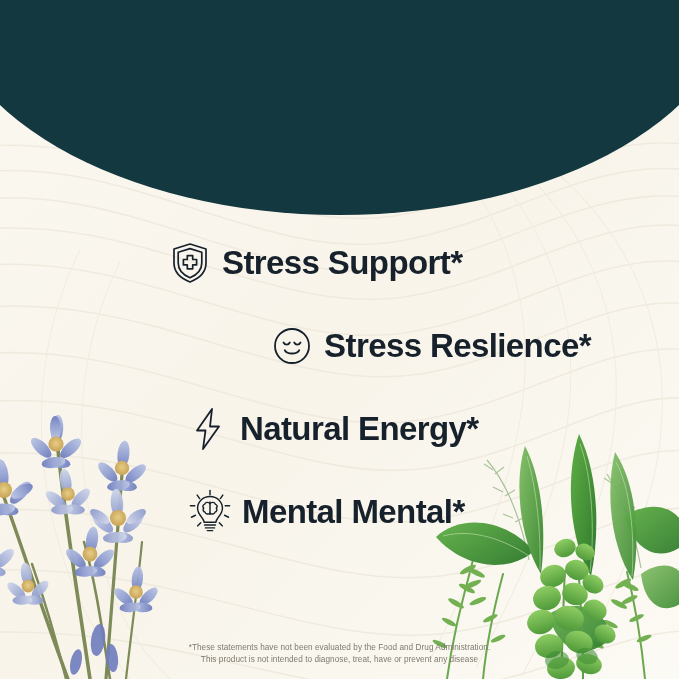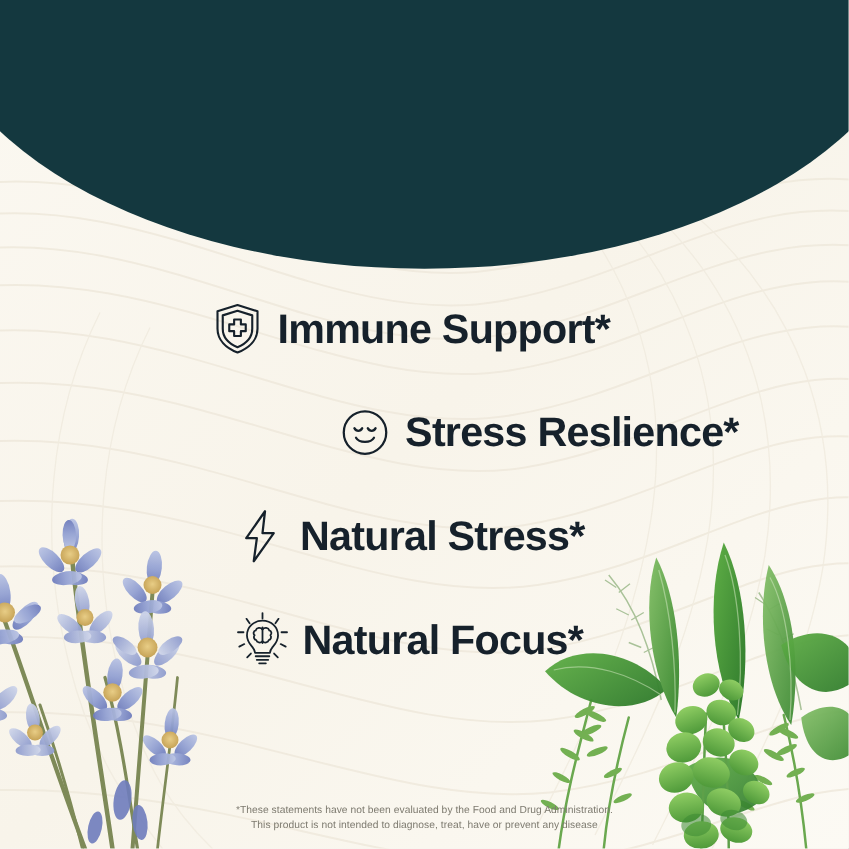--- a/index.html
+++ b/index.html
@@ -148,42 +148,42 @@
   <div class="benefits">
 
     <div class="benefit-row r1">
       <span class="benefit-icon">
         <svg width="40" height="42" viewBox="0 0 40 42" fill="none" stroke="#16212b" stroke-width="1.7" stroke-linejoin="round">
           <path d="M20 2 L36 7 V21 C36 30 29 36.5 20 40 C11 36.5 4 30 4 21 V7 Z"></path>
           <path d="M20 6.6 L31.8 10.3 V21 C31.8 28 26.6 33 20 35.8 C13.4 33 8.2 28 8.2 21 V10.3 Z"></path>
           <path d="M17.3 13.6 h5.4 v3.9 h3.9 v5.4 h-3.9 v3.9 h-5.4 v-3.9 h-3.9 v-5.4 h3.9 Z"></path>
         </svg>
       </span>
-      <span class="benefit-label">Immune Support*</span>
+      <span class="benefit-label">Stress Support*</span>
     </div>
 
     <div class="benefit-row r2">
       <span class="benefit-icon">
         <svg width="40" height="40" viewBox="0 0 40 40" fill="none" stroke="#16212b" stroke-width="1.8" stroke-linecap="round">
           <circle cx="20" cy="20" r="17"></circle>
           <path d="M11.5 16.5 C13 19.4 16.3 19.4 17.8 16.5"></path>
           <path d="M22.2 16.5 C23.7 19.4 27 19.4 28.5 16.5"></path>
           <path d="M12.8 24.2 C15.3 28.6 24.7 28.6 27.2 24.2"></path>
         </svg>
       </span>
       <span class="benefit-label">Stress Reslience*</span>
     </div>
 
     <div class="benefit-row r3">
       <span class="benefit-icon">
         <svg width="34" height="44" viewBox="0 0 34 44" fill="none" stroke="#16212b" stroke-width="1.8" stroke-linejoin="round" stroke-linecap="round">
           <path d="M21 2 L6 23.5 h8.5 L12 42 L28 19.5 h-9 Z"></path>
         </svg>
       </span>
-      <span class="benefit-label">Natural Stress*</span>
+      <span class="benefit-label">Natural Energy*</span>
     </div>
 
     <div class="benefit-row r4">
       <span class="benefit-icon">
         <svg width="46" height="48" viewBox="0 0 46 48" fill="none" stroke="#16212b" stroke-width="1.5" stroke-linecap="round" stroke-linejoin="round">
 
           <path d="M23 1.5 v4.5"></path>
           <path d="M9.6 6.3 l2.6 3.7"></path>
           <path d="M36.4 6.3 l-2.6 3.7"></path>
           <path d="M2.5 17.5 h4.6"></path>
@@ -197,21 +197,21 @@
 
           <path d="M17.3 37.6 h11.4"></path>
           <path d="M18.2 40.6 h9.6"></path>
           <path d="M20.2 43.5 h5.6"></path>
 
           <path d="M23 13.5 v13"></path>
           <path d="M23 15.2 C21.4 13.2 18 13.6 17.3 16 C15.4 16.4 15 18.9 16.4 20 C15.2 21.4 16 23.8 17.8 24.1 C18.3 26.2 21.2 26.9 23 25.2"></path>
           <path d="M23 15.2 C24.6 13.2 28 13.6 28.7 16 C30.6 16.4 31 18.9 29.6 20 C30.8 21.4 30 23.8 28.2 24.1 C27.7 26.2 24.8 26.9 23 25.2"></path>
         </svg>
       </span>
-      <span class="benefit-label">Natural Focus*</span>
+      <span class="benefit-label">Mental Mental*</span>
     </div>
 
   </div>
 
   <svg class="botanical lavender-art" viewBox="0 0 215 265">
     <defs>
       <linearGradient id="pet" x1="0" y1="0" x2="0" y2="1">
         <stop offset="0%" stop-color="#b9c3e4"></stop>
         <stop offset="55%" stop-color="#92a0d2"></stop>
         <stop offset="100%" stop-color="#6f7dbd"></stop>

